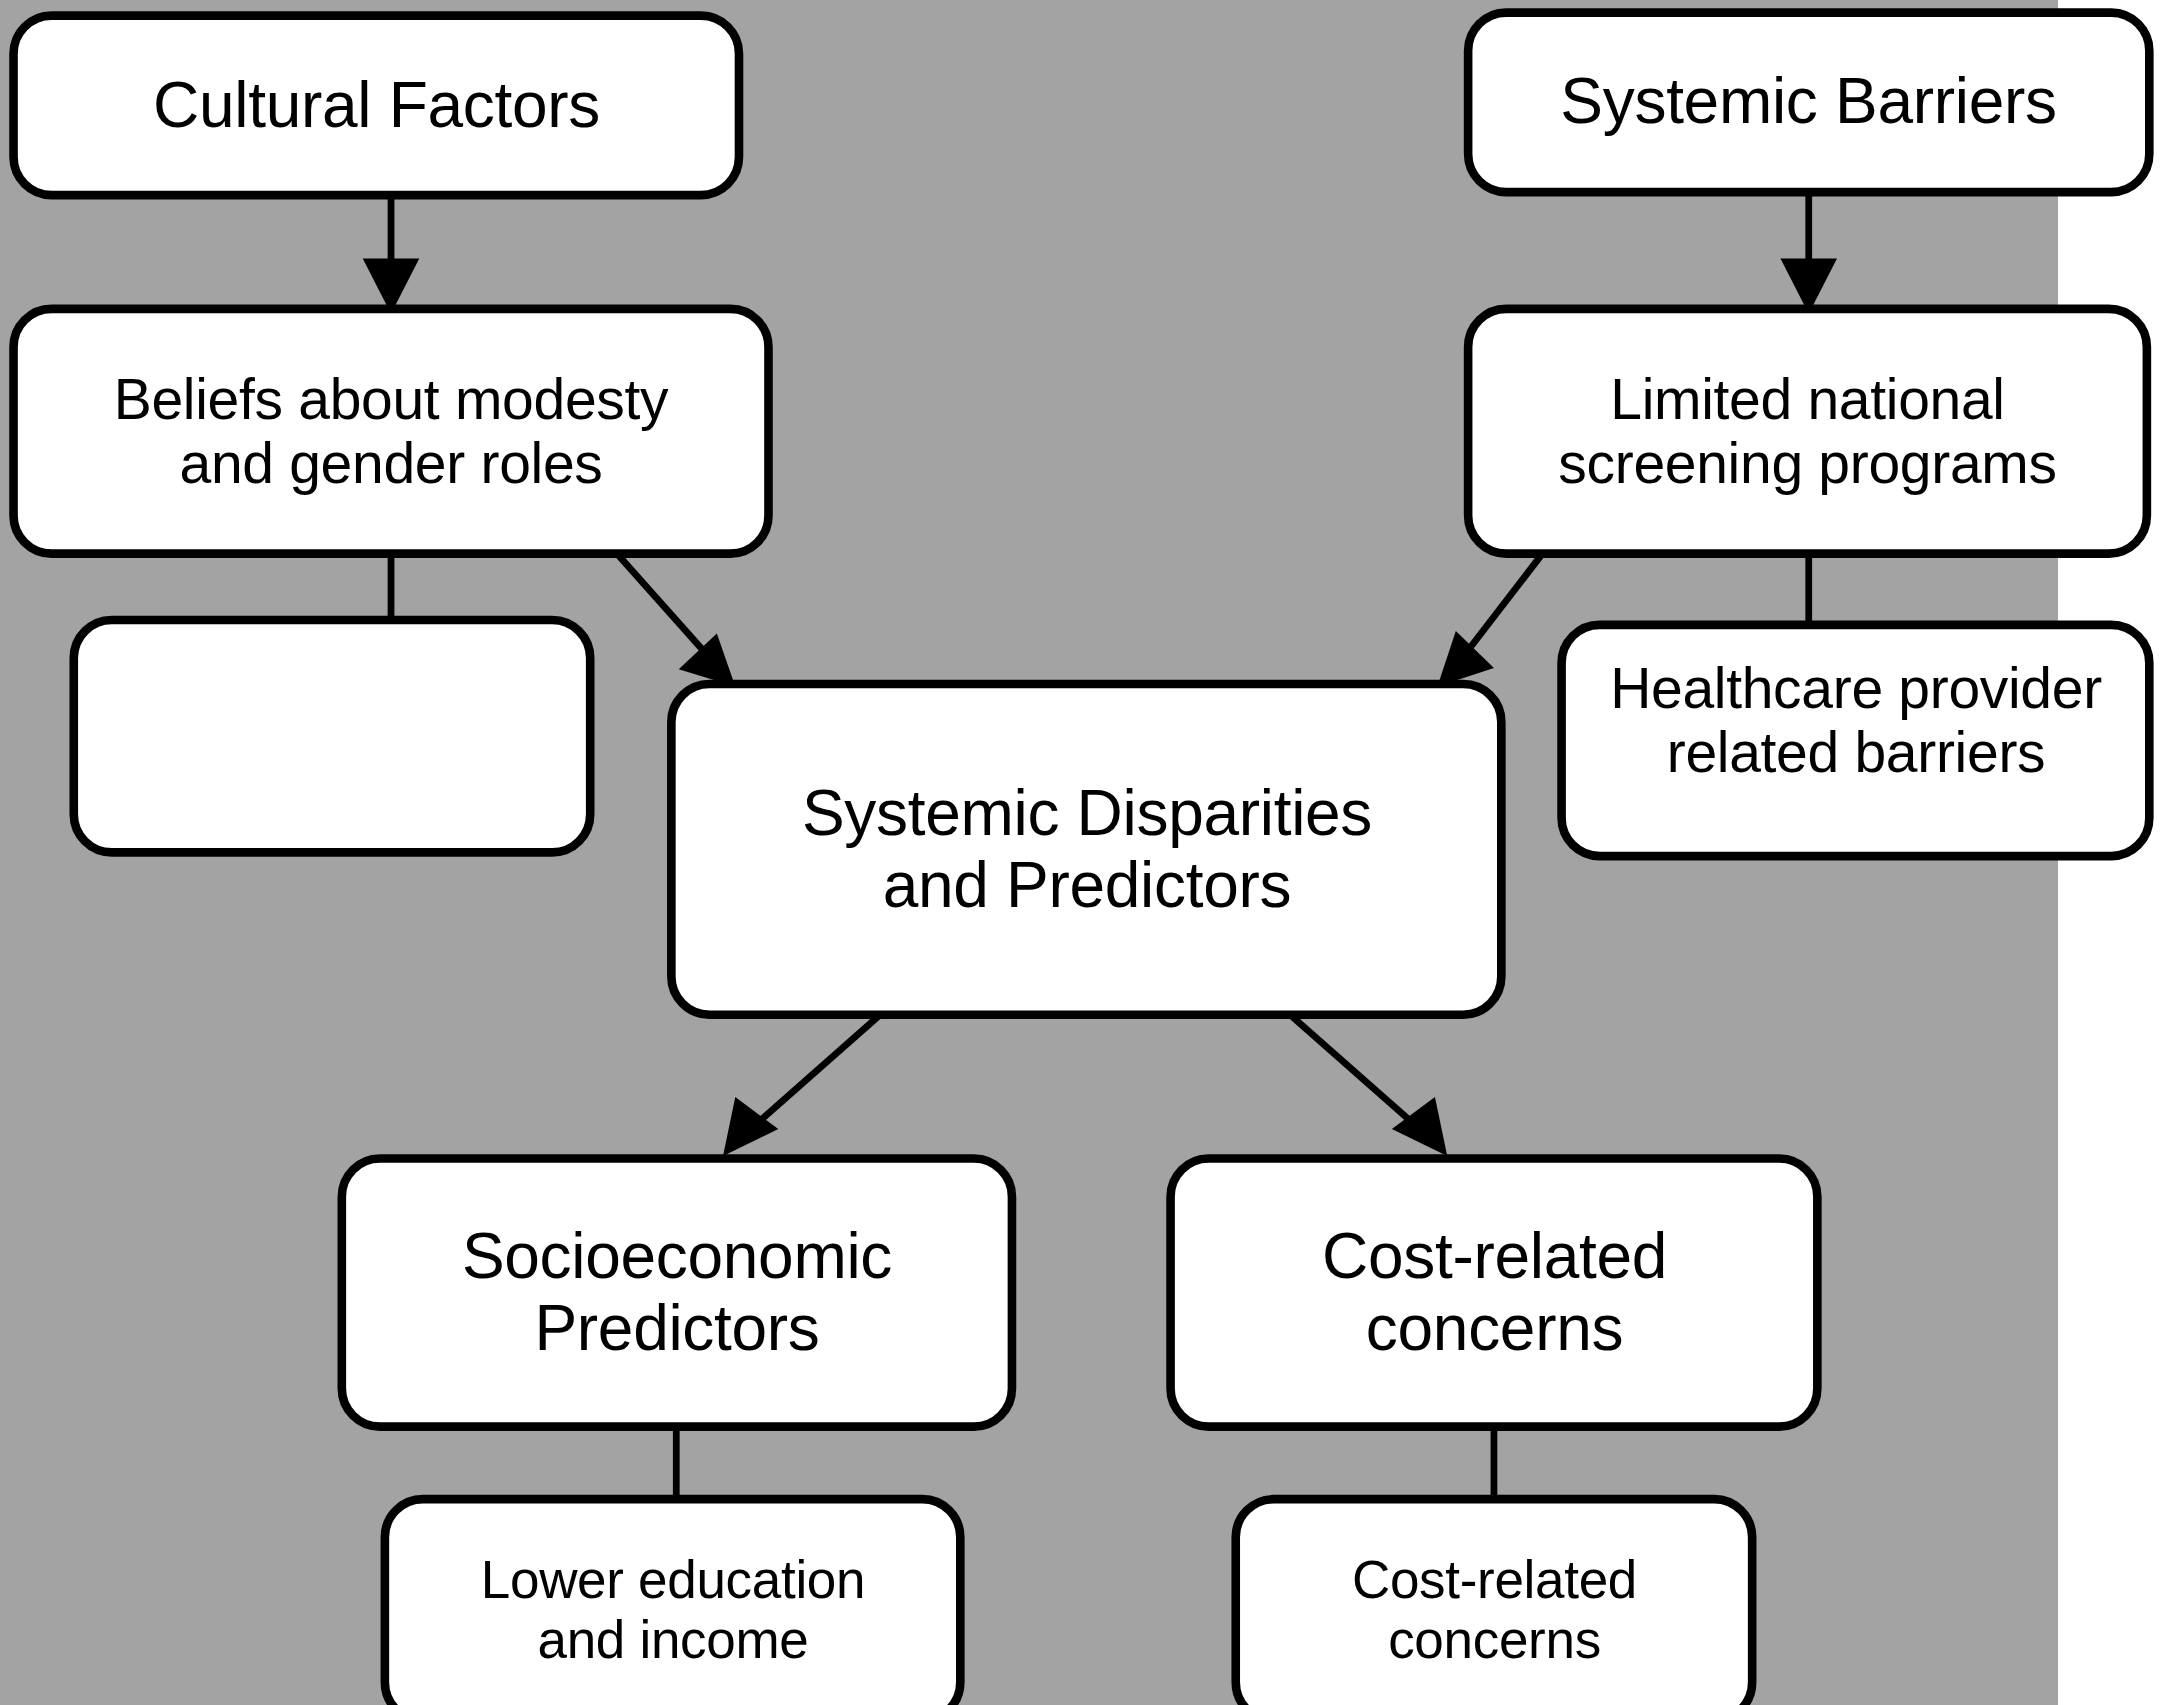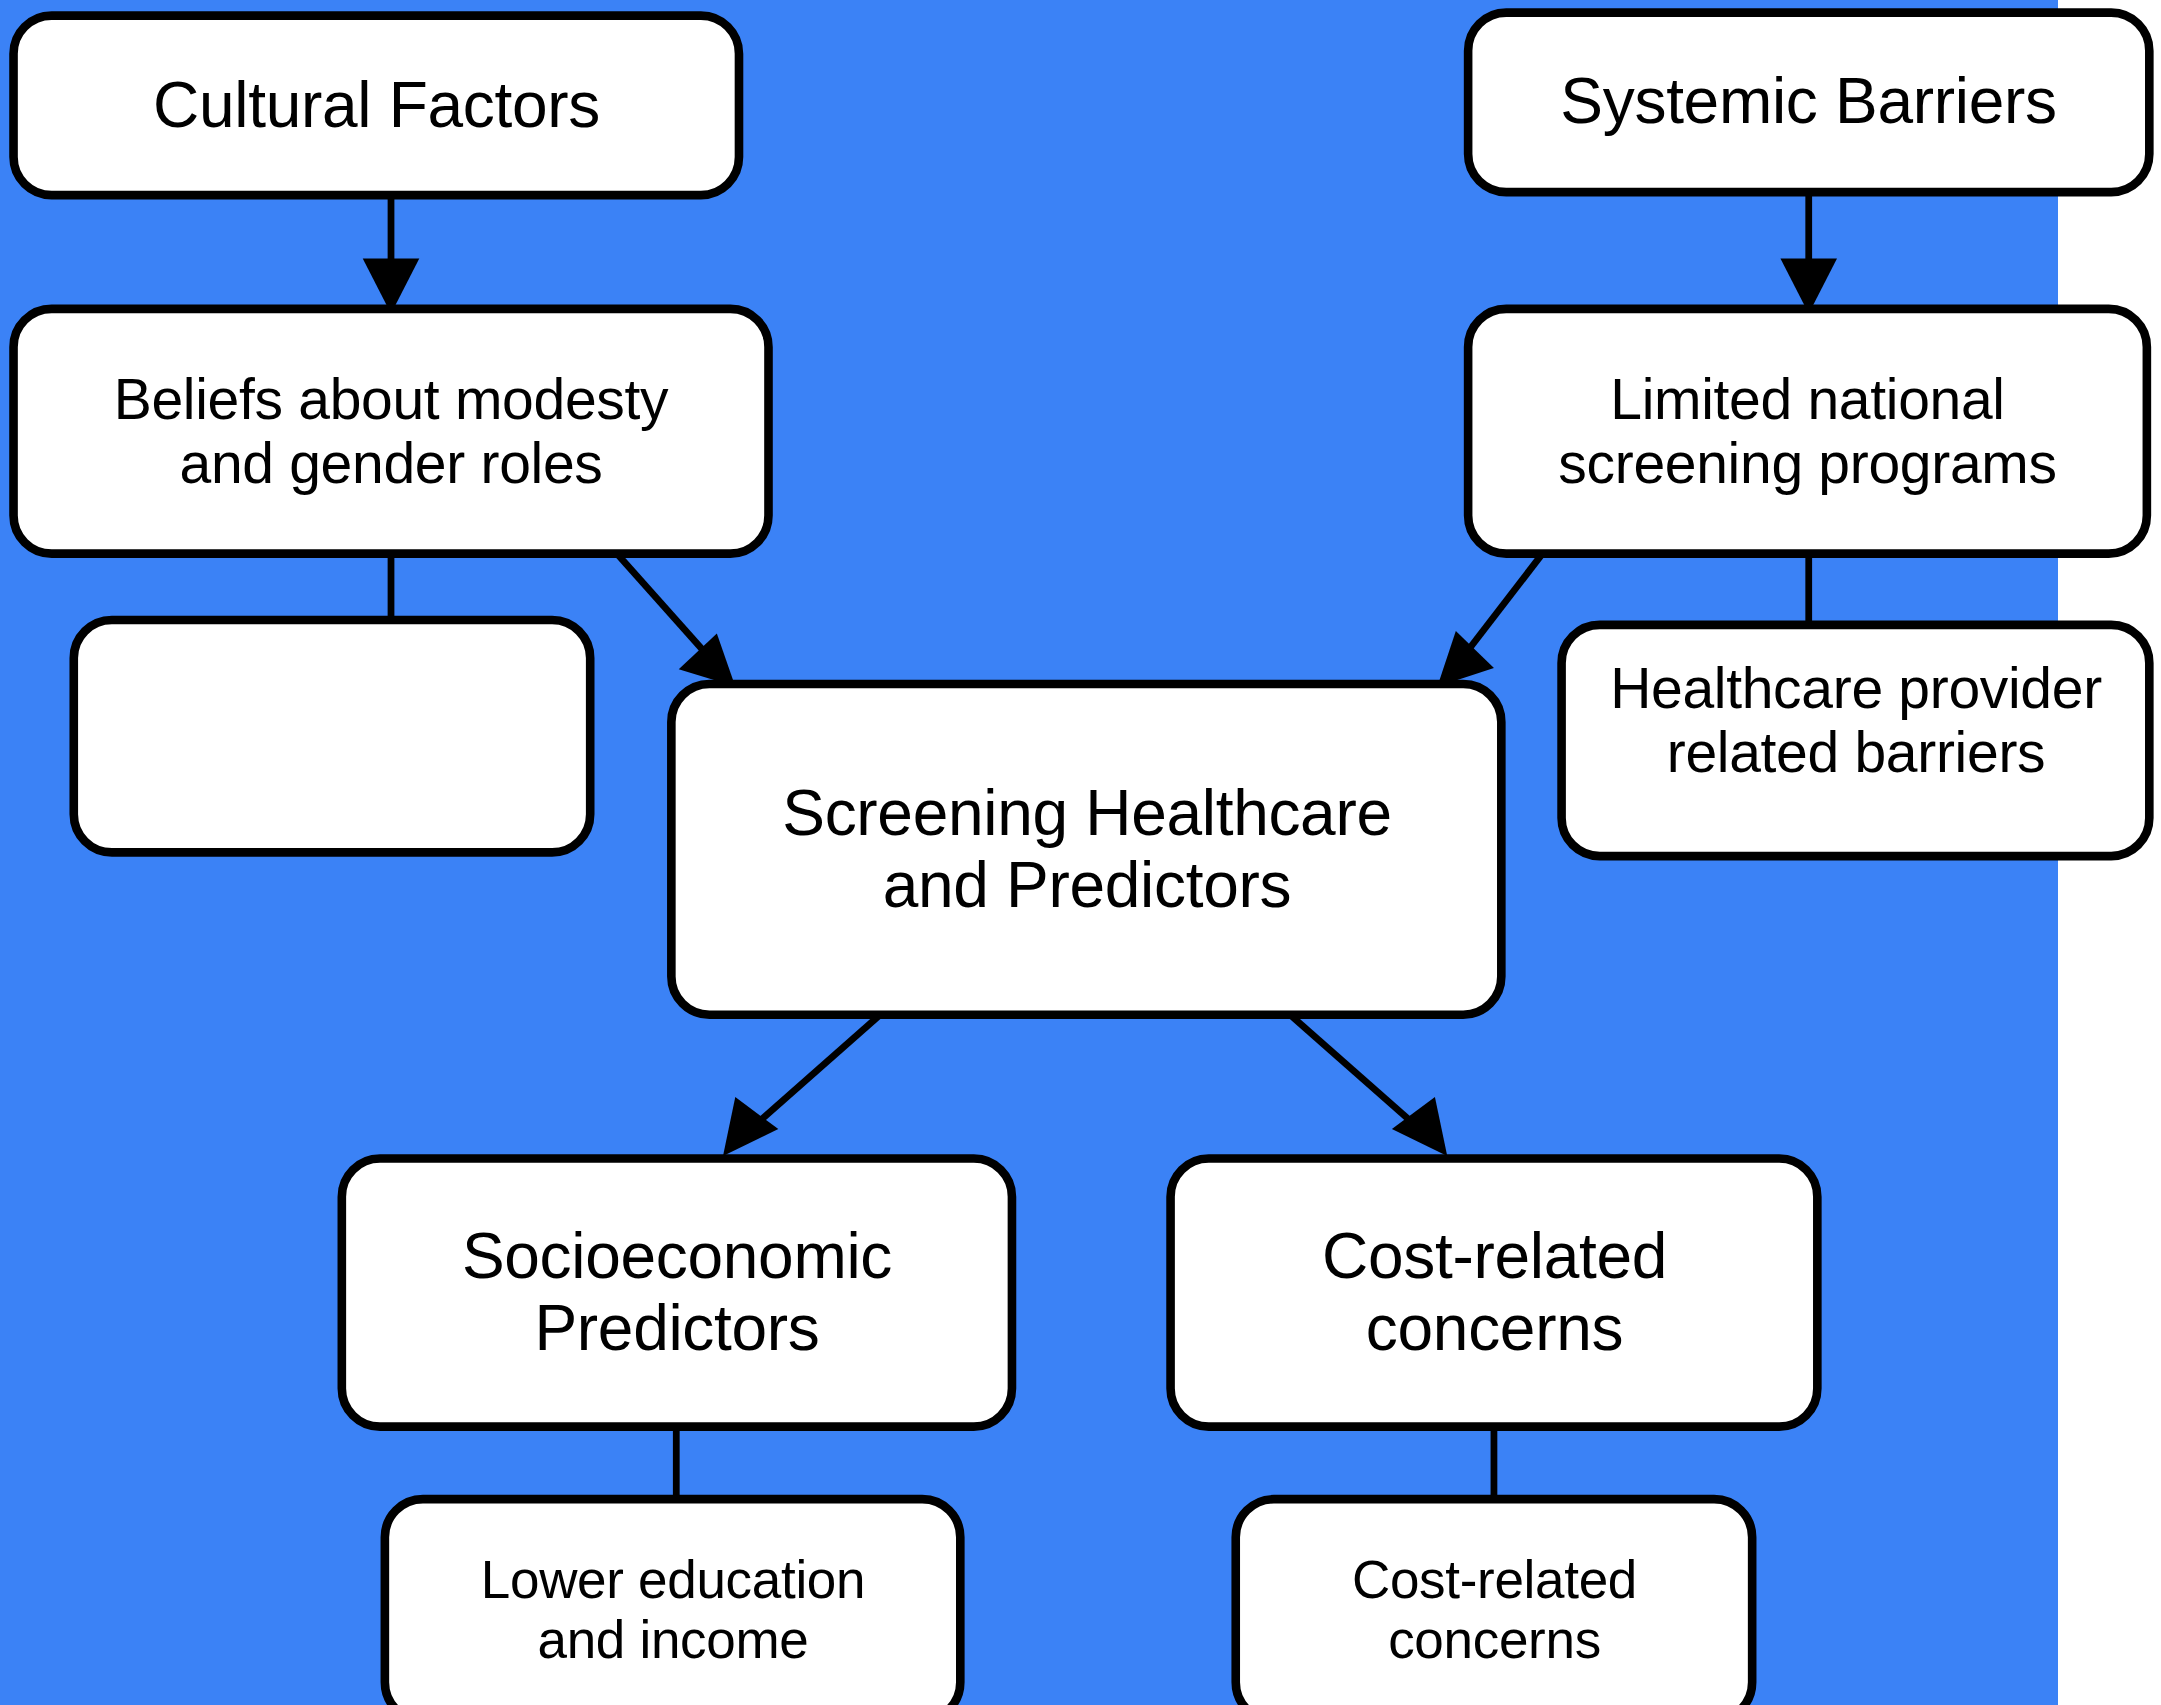--- a/index.html
+++ b/index.html
@@ -10,21 +10,21 @@
   body {
     width: 2161px;
     height: 1706px;
     overflow: hidden;
     font-family: "Liberation Sans", sans-serif;
   }
   #flowchart-root {
     position: relative;
     width: 2058px;
     height: 1706px;
-    background: #3b82f6;
+    background: #a3a3a3;
   }
   svg#flow-svg {
     position: absolute;
     top: 0;
     left: 0;
     width: 2161px;
     height: 1706px;
     display: block;
   }
   .node-rect {
@@ -145,21 +145,21 @@
   <div class="node-label lbl-md" style="left:1468px; top:309px; width:679px; height:245px;">Limited national
 screening programs</div>
 
   <div class="node-label lbl-md" style="left:13.5px; top:309px; width:755px; height:245px;">Beliefs about modesty
 and gender roles</div>
 
 
   <div class="node-label lbl-md" style="left:1562px; top:605px; width:588px; height:231px;">Healthcare provider
 related barriers</div>
 
-  <div class="node-label lbl-lg" style="left:672px; top:684px; width:830px; height:331px;">Screening Healthcare
+  <div class="node-label lbl-lg" style="left:672px; top:684px; width:830px; height:331px;">Systemic Disparities
 and Predictors</div>
 
   <div class="node-label lbl-lg" style="left:342px; top:1159px; width:670px; height:268px;">Socioeconomic
 Predictors</div>
 
   <div class="node-label lbl-lg" style="left:1171px; top:1159px; width:647px; height:268px;">Cost-related
 concerns</div>
 
   <div class="node-label lbl-sm" style="left:385px; top:1499px; width:576px; height:221px;">Lower education
 and income</div>

